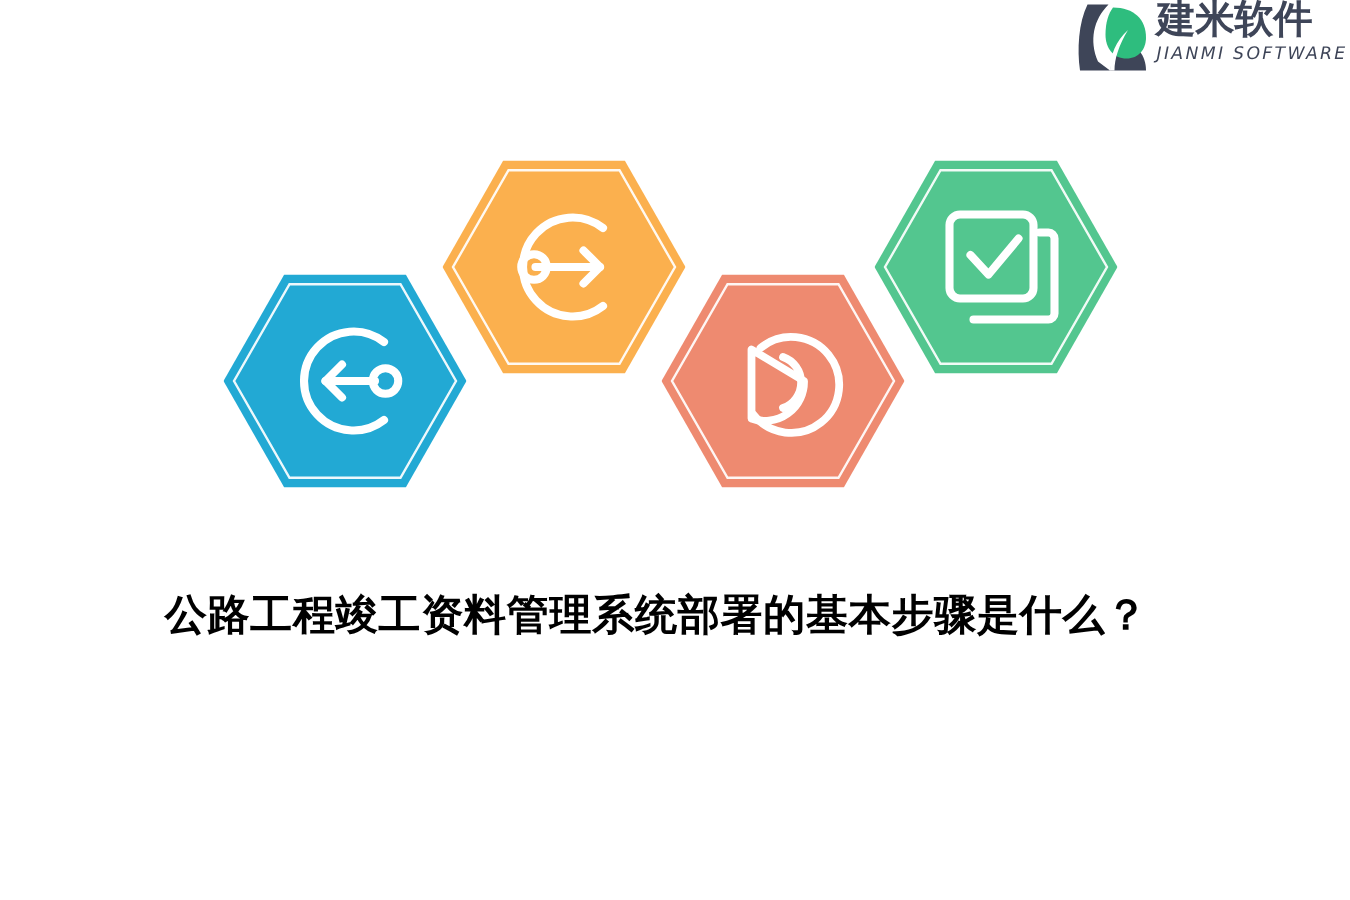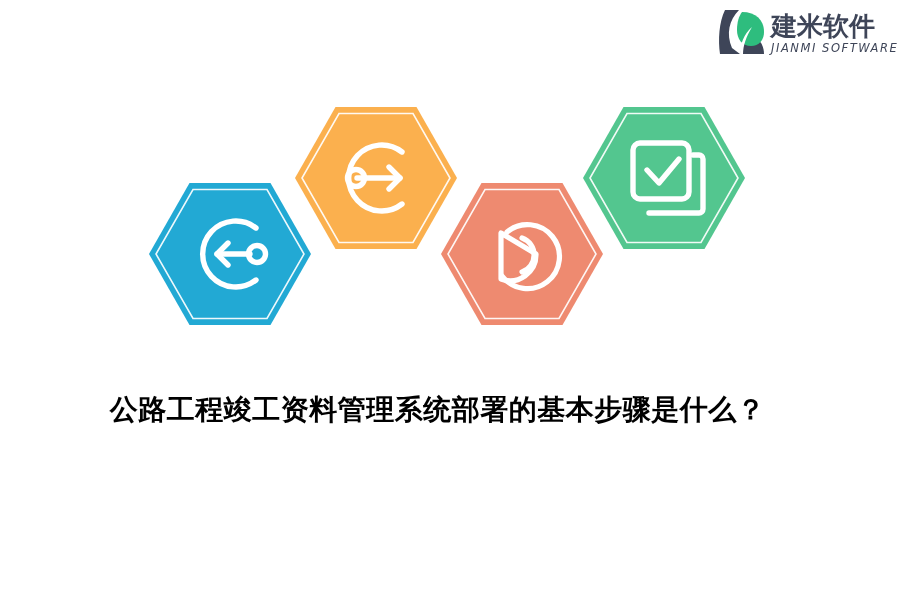--- a/index.html
+++ b/index.html
@@ -16,21 +16,21 @@
   }
 
   
   .brand-logo {
     position: absolute;
     top: 0px;
     left: 718px;
     width: 182px;
     height: 56px;
     display: flex;
-    align-items: flex-end;
+    align-items: flex-start;
   }
   .brand-mark {
     width: 50px;
     height: 48px;
     flex: 0 0 auto;
     margin-top: 1px;
   }
   .brand-text {
     margin-left: 3px;
     display: flex;

